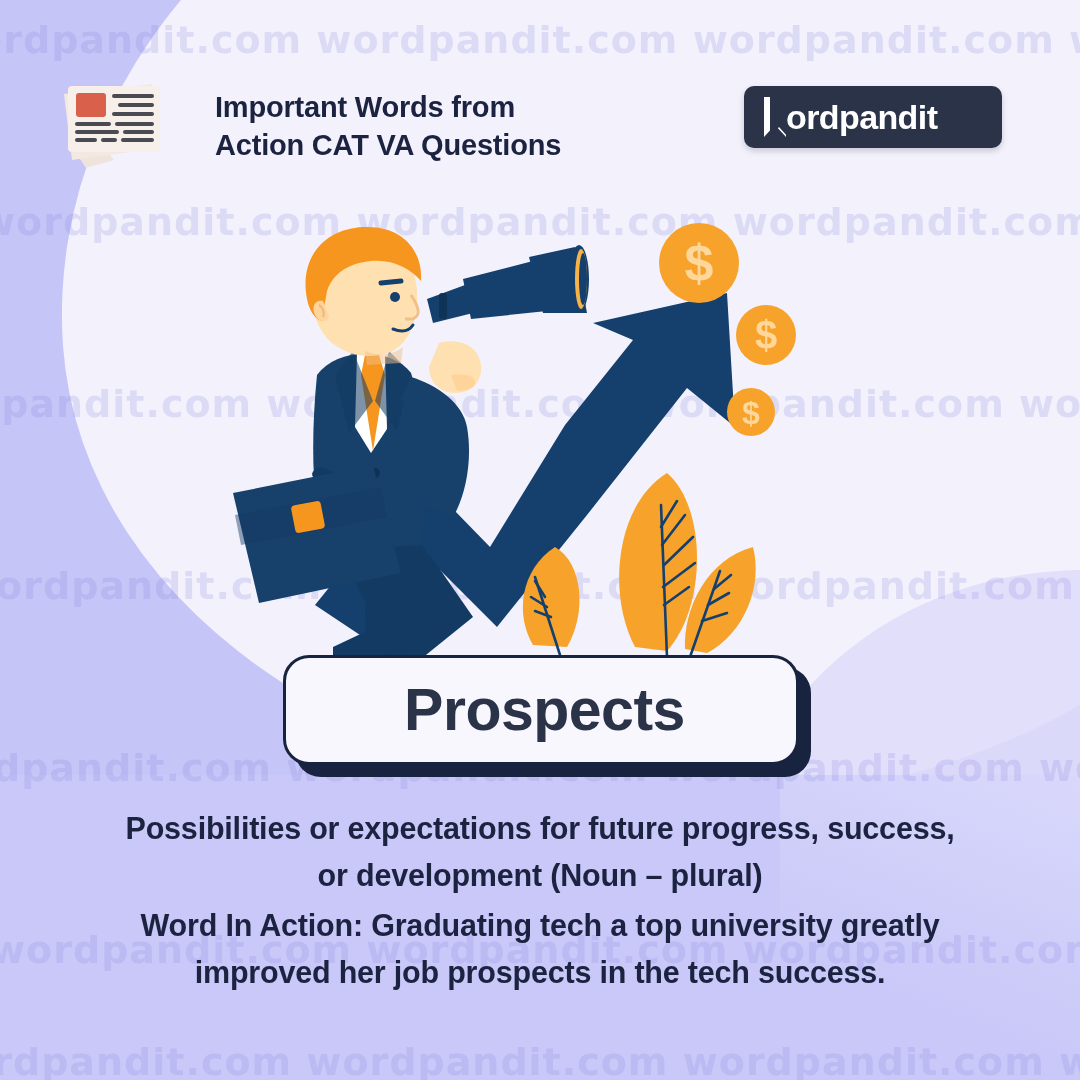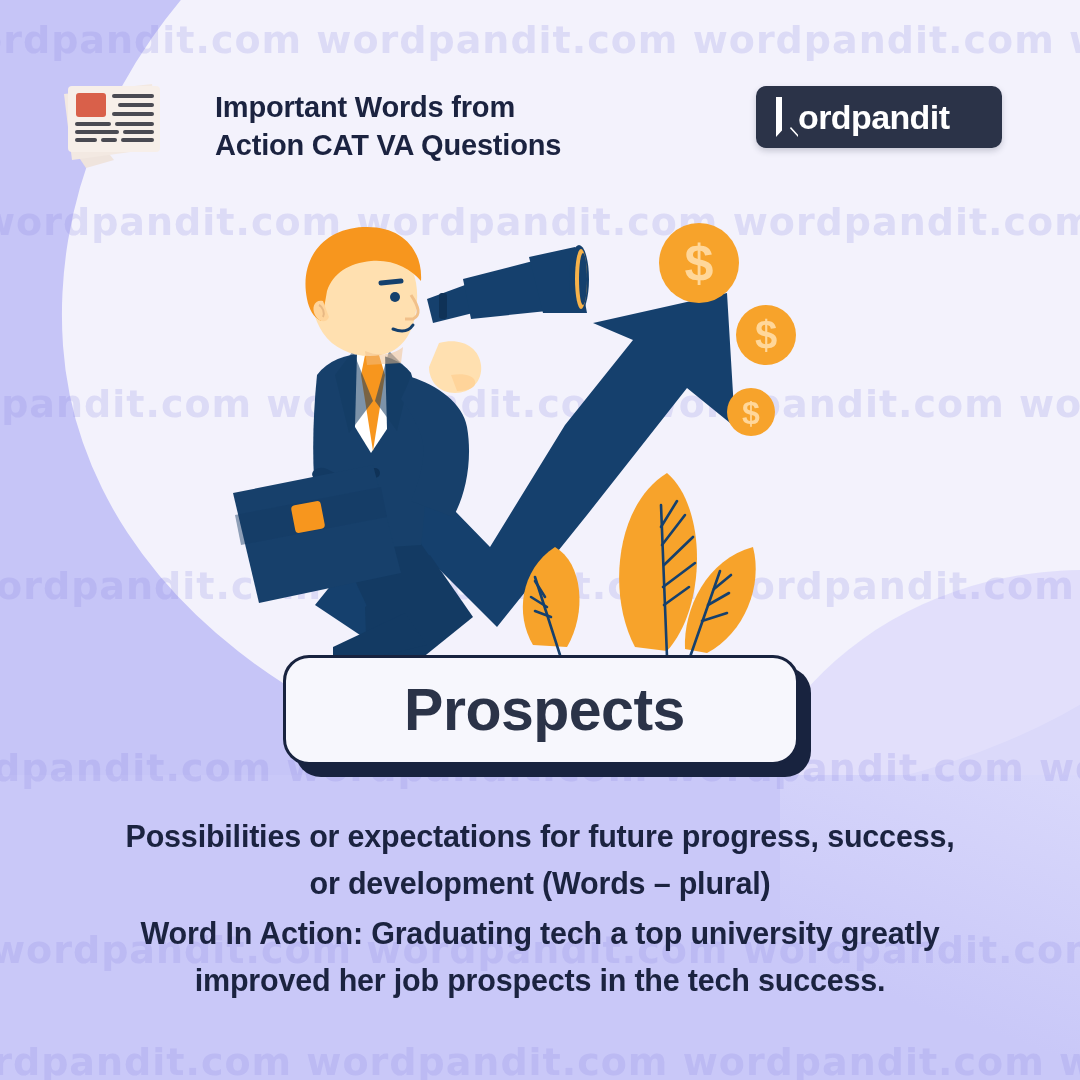--- a/index.html
+++ b/index.html
@@ -102,21 +102,21 @@
   .logo-badge {
     position: absolute;
     right: 78px;
     top: 86px;
     height: 62px;
     min-width: 220px;
     background: #2b3348;
     border-radius: 10px;
     display: flex;
     align-items: center;
-    padding: 0 8px 0 18px;
+    padding: 0 20px 0 18px;
     box-shadow: 0 3px 6px rgba(40,46,70,.22);
   }
   .logo-bookmark {
     width: 26px;
     height: 44px;
     margin-right: -2px;
     flex: none;
   }
   .logo-text {
     color: #ffffff;
@@ -183,21 +183,21 @@
     text-align: center;
     color: #1b2340;
   }
   .def-line,
   .action-line {
     font-size: 30.5px;
     font-weight: 700;
     line-height: 1.55;
     letter-spacing: -0.2px;
   }
-  .def-para { margin-bottom: 2px; margin-top: 8px; }
+  .def-para { margin-bottom: 2px; }
 </style>
 </head>
 <body>
 
 <div id="stage">
 
   <div class="bg-light-blob"></div>
   <div class="bg-soft-wedge"></div>
   <div class="bg-bottom-band"></div>
   <div class="bg-bottom-sheen"></div>
@@ -352,21 +352,21 @@
   <div class="word-card-wrap">
     <div class="word-card-shadow"></div>
     <div class="word-card">
       <span class="word-card-text">Prospects</span>
     </div>
   </div>
 
   <div class="definition-block">
     <div class="def-para">
       <div class="def-line">Possibilities or expectations for future progress, success,</div>
-      <div class="def-line">or development (Words – plural)</div>
+      <div class="def-line">or development (Noun – plural)</div>
     </div>
     <div>
       <div class="action-line">Word In Action: Graduating tech a top university greatly</div>
       <div class="action-line">improved her job prospects in the tech success.</div>
     </div>
   </div>
 
 </div>
 
 </body></html>

